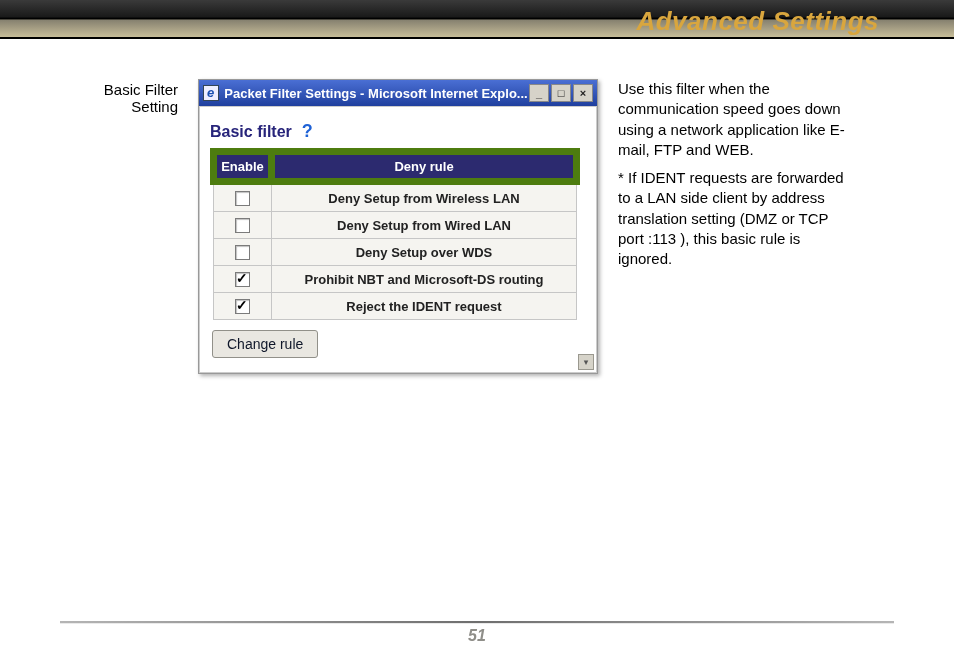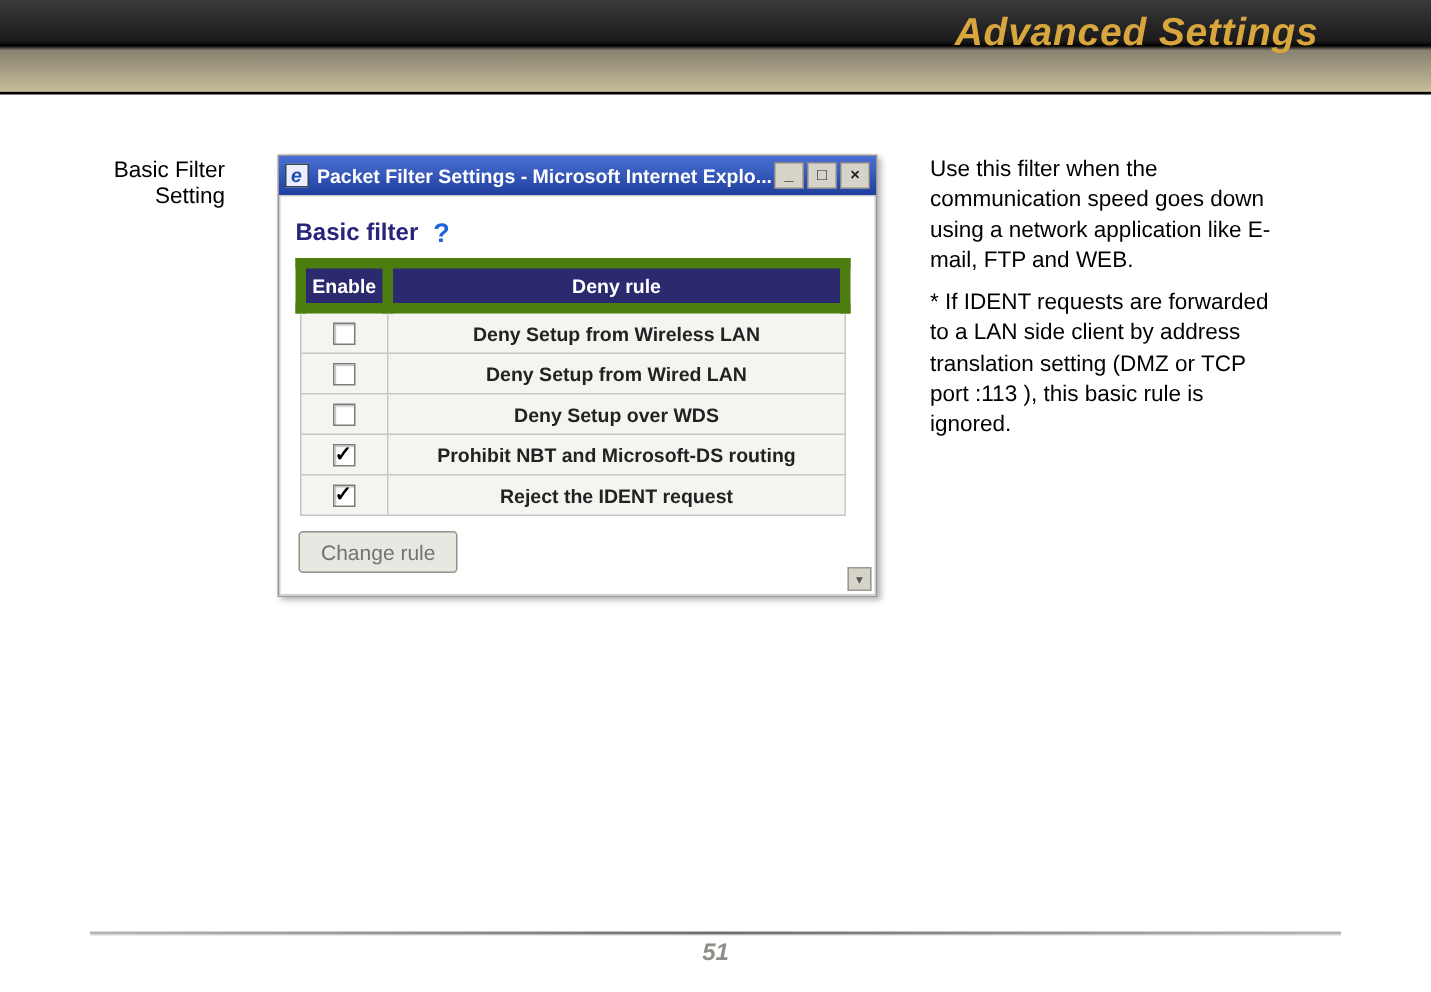--- a/index.html
+++ b/index.html
@@ -5,21 +5,21 @@
   * { box-sizing: border-box; margin: 0; padding: 0; }
   body {
     width: 954px;
     height: 661px;
     background: #fff;
     font-family: Arial, Helvetica, sans-serif;
     position: relative;
     overflow: hidden;
   }
   .top-band {
-    height: 61px;
+    height: 37px;
     width: 100%;
     background: linear-gradient(to bottom,
       #3a3a3a 0%, #1a1a1a 45%, #000 50%, #878270 55%, #c7bd99 100%);
     position: relative;
   }
   .page-title {
     position: absolute;
     right: 75px;
     top: 6px;
     font-size: 26px;
@@ -28,22 +28,22 @@
     color: #d9a63e;
     letter-spacing: 0.5px;
   }
   .divider-line {
     height: 2px;
     width: 100%;
     background: #000;
   }
   .content {
     display: flex;
-    padding: 40px 60px 0 40px;
-    gap: 35px;
+    padding: 40px 60px 0 68px;
+    gap: 20px;
   }
   .left-label {
     width: 110px;
     text-align: right;
     font-size: 15px;
     color: #000;
     padding-top: 2px;
   }
   .window {
     width: 400px;
@@ -159,21 +159,21 @@
     font-size: 14px;
     color: #000;
   }
   .change-btn {
     margin: 10px 0 4px 2px;
     padding: 5px 14px;
     font-size: 14px;
     background: #e9e7e1;
     border: 1px solid #919089;
     border-radius: 3px;
-    color: #737373;
+    color: #0f172a;
     font-family: inherit;
   }
   .scroll-arrow {
     position: absolute;
     bottom: 2px; right: 2px;
     width: 16px; height: 16px;
     background: #d6d3c9;
     border: 1px solid #9a988f;
     font-size: 9px;
     display: flex;

